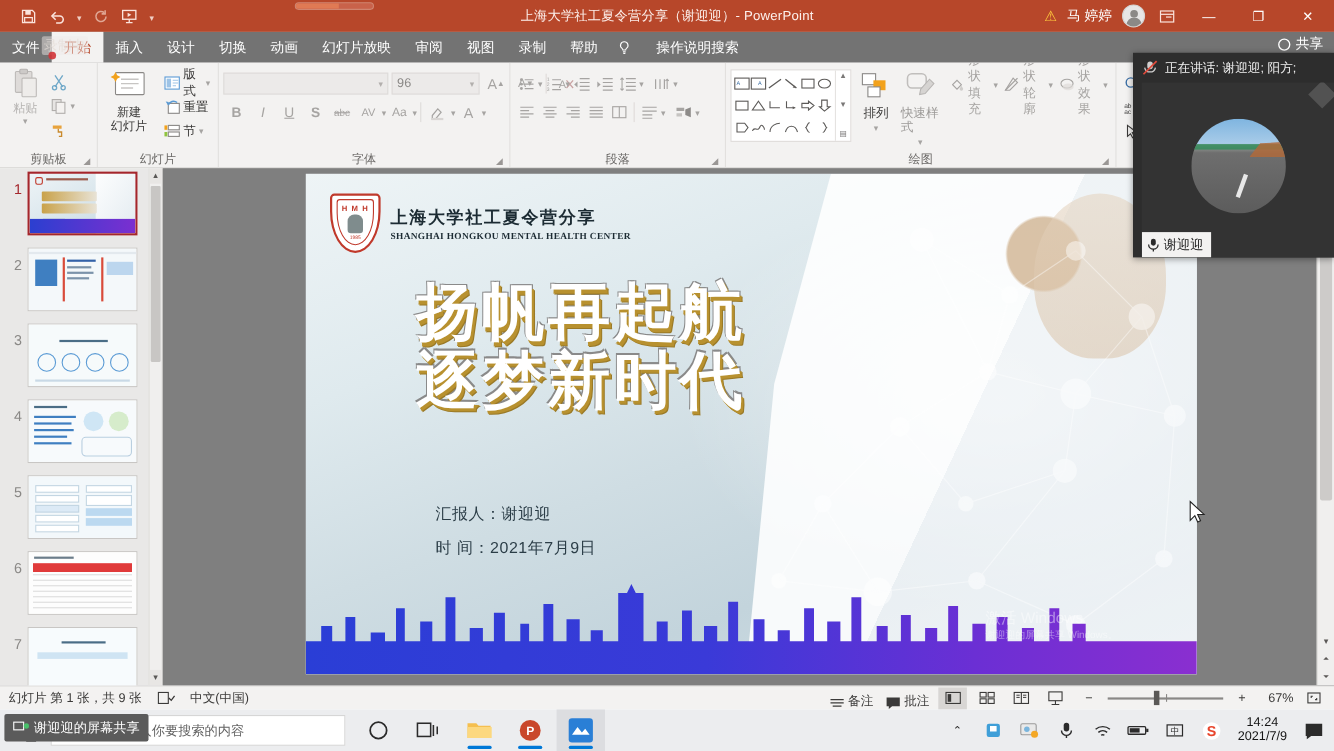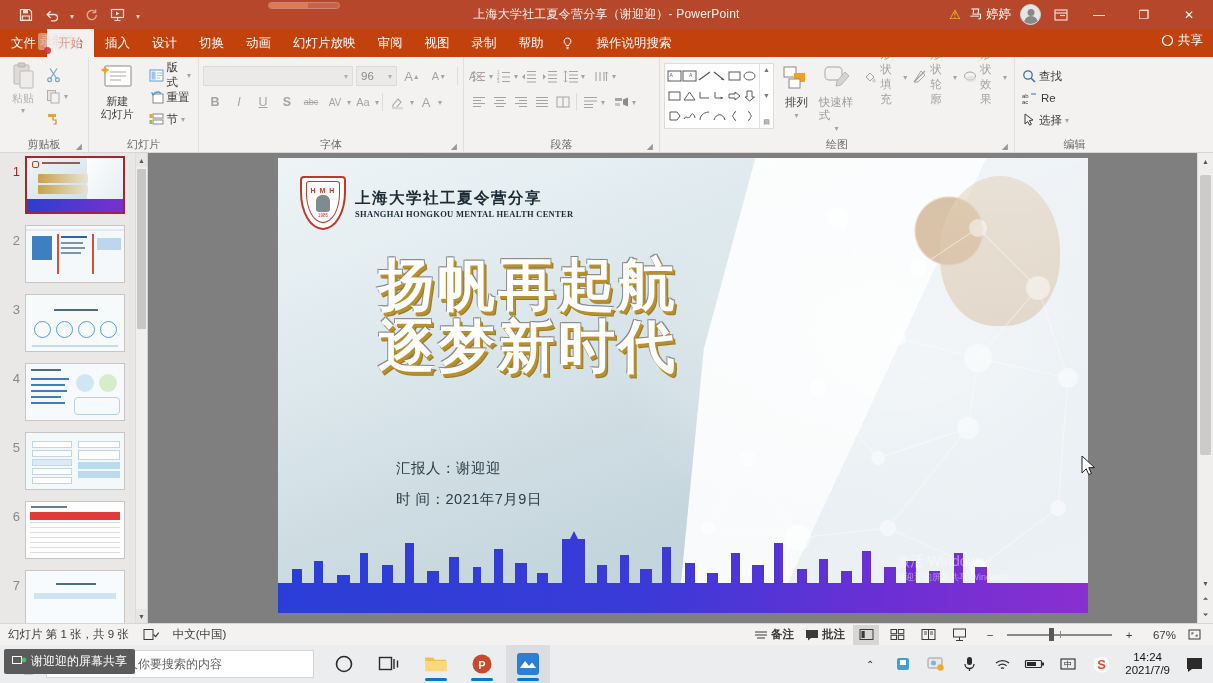--- a/index.html
+++ b/index.html
@@ -43,21 +43,21 @@
     background:#8b8987;left:50%;bottom:-1px;transform:translateX(-50%);}
   .ribbonopt { width:22px;height:20px;display:flex;align-items:center;justify-content:center;color:#fbe3dc; }
   .wbtn { width:36px;height:29px;display:flex;align-items:center;justify-content:center;color:#fff;font-size:12px; }
   .progresspill{
     position:absolute; left:268px; top:2px; width:72px; height:7px; border-radius:4px;
     background:#c9624a; border:1px solid #d08570; overflow:hidden;
   }
   .progresspill i{display:block;height:100%;width:55%;background:#e07a54;}
 
   
-  .tabrow { height:28px; background:#c2410c; display:flex; align-items:stretch; position:relative; flex:0 0 28px; }
+  .tabrow { height:28px; background:#737373; display:flex; align-items:stretch; position:relative; flex:0 0 28px; }
   .tab {
     padding:0 11px; display:flex; align-items:center; color:#ffffff; font-size:12.5px; white-space:nowrap;
   }
   .tab.file { color:#ffffff; }
   .tab.active { background:#f3f2f1; color:#b7472a; }
   .tab-help { display:flex; align-items:center; gap:22px; padding-left:6px; }
   .bulb { width:14px;height:14px; display:flex;align-items:center;justify-content:center; }
   .share-btn {
     position:absolute; right:10px; top:3px; display:flex; align-items:center; gap:4px;
     color:#fff; font-size:12.5px;
@@ -94,21 +94,21 @@
   
   .g-clip { width:88px; }
   .clip-left{ display:flex; flex-direction:column; align-items:center; width:38px; color:#b5b3b1;}
   .clip-right{ display:flex; flex-direction:column; gap:0px; padding-top:1px;}
 
   
   .g-font { width:265px; }
   .fontline1{ display:flex; align-items:center; gap:3px; }
   .fontbox{ width:150px;height:20px;background:#eceae9;border:1px solid #dedbd9;display:flex;align-items:center;
     justify-content:flex-end;padding-right:4px;color:#b2afad;font-size:8px;}
-  .sizebox{ width:41px;height:20px;background:#eceae9;border:1px solid #dedbd9;display:flex;align-items:center;
+  .sizebox{ width:80px;height:20px;background:#eceae9;border:1px solid #dedbd9;display:flex;align-items:center;
     justify-content:space-between;padding:0 4px;color:#8a8886;font-size:11.5px;}
   .fontline2{ display:flex; align-items:center; gap:0px; margin-top:4px;}
   .fbtn{width:24px;height:22px;display:flex;align-items:center;justify-content:center;color:#a6a4a2;font-size:12.5px;}
   .fbtn.b{font-weight:bold;} .fbtn.i{font-style:italic;} .fbtn.u{text-decoration:underline;}
   .fbtn.s{text-decoration:line-through;}
   .vsep{width:1px;height:18px;background:#dedbd9;margin:0 3px;}
 
   
   .g-para{ width:196px; }
   .prow{display:flex;align-items:center;gap:0px;}
@@ -185,21 +185,21 @@
   .winmark{position:absolute;right:72px;bottom:29px;text-align:left;color:rgba(255,255,255,.45);}
   .winmark .w1{font-size:14px;}
   .winmark .w2{font-size:9px;}
   .cursor{position:absolute;left:1081px;top:455px;z-index:40;}
 
   
   .statusbar{height:22px;background:#f3f2f1;border-top:1px solid #d8d6d4;display:flex;align-items:center;
     font-size:11.5px;color:#3b3a39;flex:0 0 22px;}
   .sb-left{display:flex;align-items:center;gap:9px;padding-left:8px;}
   .sb-right{margin-left:auto;display:flex;align-items:center;gap:5px;padding-right:6px;}
-  .sb-item{display:flex;align-items:center;gap:3px;padding:0 3px;height:20px;font-weight:bold;}
+  .sb-item{display:flex;align-items:flex-end;gap:3px;padding:0 3px;height:20px;}
   .viewbtn{width:26px;height:20px;display:flex;align-items:center;justify-content:center;color:#3b3a39;}
   .viewbtn.active{background:#d8d6d4;}
   .zoomslider{display:flex;align-items:center;gap:4px;}
   .zs-track{width:105px;height:20px;position:relative;display:flex;align-items:center;}
   .zs-line{position:absolute;left:0;right:0;height:2px;background:#8a8886;}
   .zs-tick{position:absolute;left:50%;width:1px;height:7px;background:#8a8886;}
   .zs-knob{position:absolute;left:40%;width:5px;height:13px;background:#5a5856;}
 
   
   .taskbar{height:38px;background:#ecedef;display:flex;align-items:center;flex:0 0 38px;position:relative;}
@@ -1162,14 +1162,40 @@
         <div>2021/7/9</div>
       </span>
       <span class="notif">
         <svg width="17" height="15" viewBox="0 0 17 15">
             <path d="M1 1h15v11H6l-4 3v-3H1z" fill="#2b2b2b"></path>
           </svg>
       </span>
     </div>
   </div>
 
+  <div class="vpanel">
+    <div class="vhead">
+      <span class="vmic">
+        <svg width="15" height="15" viewBox="0 0 15 15">
+            <rect x="5" y="2" width="5" height="7" rx="2.5" fill="#d0cfcf"></rect>
+            <path d="M2.6 7.4a5 5 0 0 0 9.8 0" stroke="#d0cfcf" stroke-width="1.2" fill="none"></path>
+            <path d="M1.5 13.5L13.5 1.5" stroke="#e04b3c" stroke-width="1.6"></path>
+          </svg>
+      </span>
+      <span>正在讲话: 谢迎迎; 阳方;</span>
+    </div>
+    <div class="vbody">
+      <div class="vcircle">
+        <div class="road"></div>
+          <div class="roadline"></div>
+      </div>
+      <div class="vname">
+        <svg width="11" height="13" viewBox="0 0 11 13">
+            <rect x="3.3" y="1" width="4.4" height="6.4" rx="2.2" fill="#2b2b2b"></rect>
+            <path d="M1.2 6.2a4.3 4.3 0 0 0 8.6 0M5.5 10.6V12.6" stroke="#2b2b2b" stroke-width="1.2" fill="none"></path>
+          </svg>
+        <span>谢迎迎</span>
+      </div>
+      <div class="vgrab"></div>
+    </div>
+  </div>
 
 </div>
 
 </body></html>

